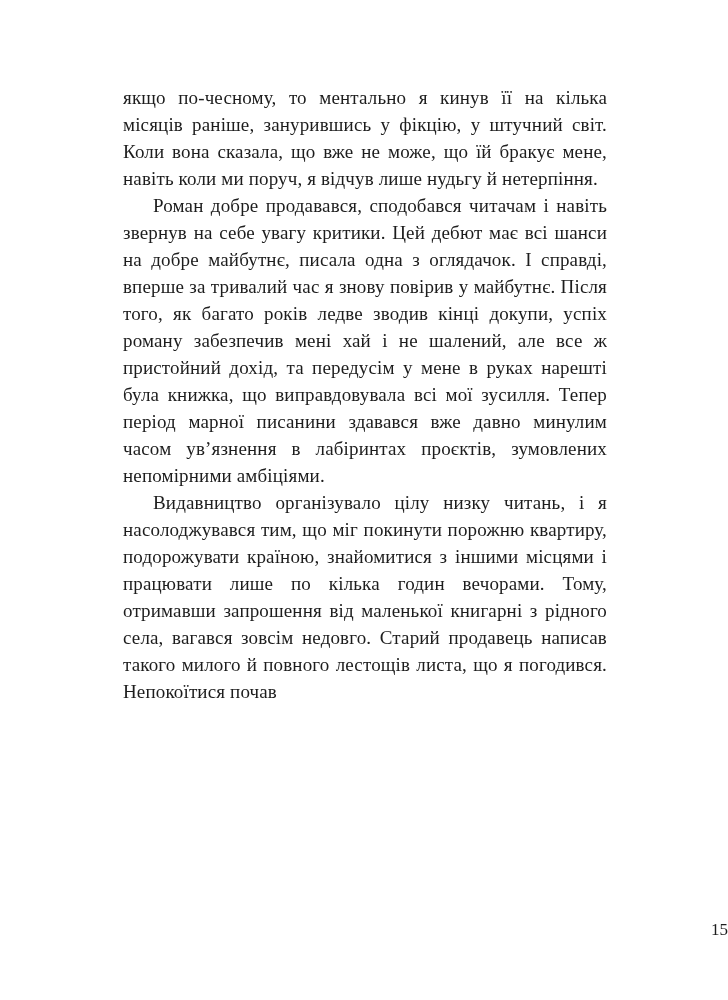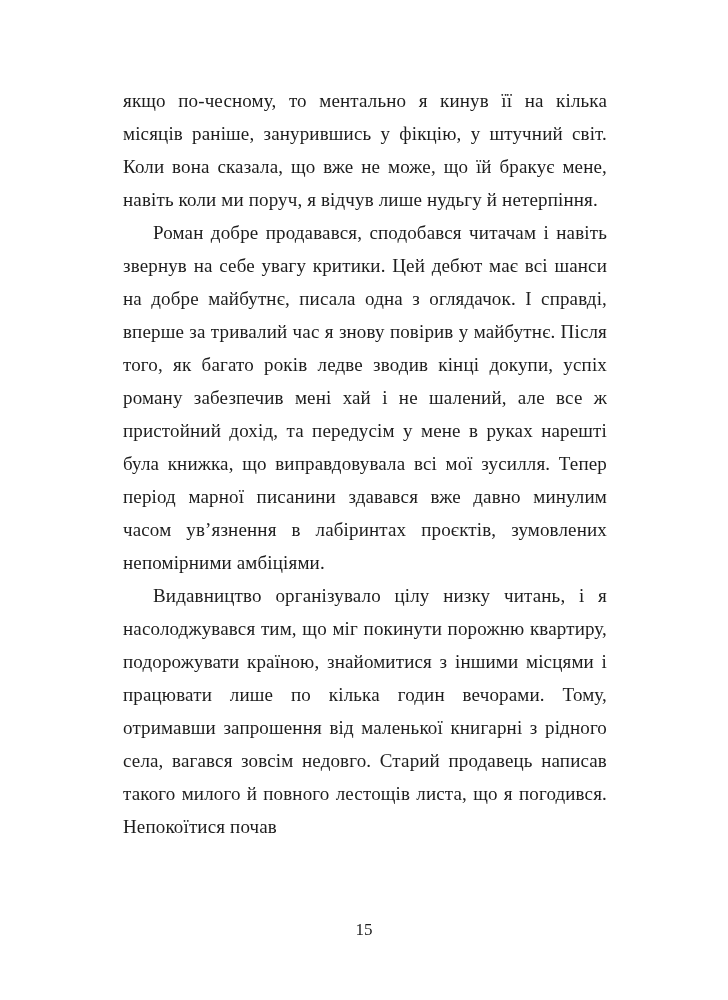--- a/index.html
+++ b/index.html
@@ -17,35 +17,35 @@
   }
   .text-block {
     position: absolute;
     left: 123px;
     top: 84px;
     width: 484px;
   }
   .text-block p {
     margin: 0;
     font-size: 19px;
-    line-height: 33px;
+    line-height: 27px;
     text-align: justify;
     letter-spacing: 0.15px;
     hyphens: auto;
     -webkit-hyphens: auto;
   }
   .text-block p.indent {
     text-indent: 30px;
   }
   .page-number {
     position: absolute;
     left: 0;
     right: 0;
     top: 920px;
-    text-align: center;
+    text-align: right;
     font-size: 17px;
     color: #1d1d1d;
   }
 </style>
 </head>
 <body>
 
 <main class="text-block">
   <p>якщо по-чесному, то ментально я кинув її на кілька місяців раніше, занурившись у фікцію, у штучний світ. Коли вона сказала, що вже не може, що їй бракує мене, навіть коли ми поруч, я відчув лише нудьгу й нетерпіння.</p>
   <p class="indent">Роман добре продавався, сподобався читачам і навіть звернув на себе увагу критики. Цей дебют має всі шанси на добре майбутнє, писала одна з оглядачок. І справді, вперше за тривалий час я знову повірив у майбутнє. Після того, як багато років ледве зводив кінці докупи, успіх роману забезпечив мені хай і не шалений, але все ж пристойний дохід, та передусім у мене в руках нарешті була книжка, що виправдовувала всі мої зусилля. Тепер період марної писанини здавався вже давно минулим часом ув’язнення в лабіринтах проєктів, зумовлених непомірними амбіціями.</p>

